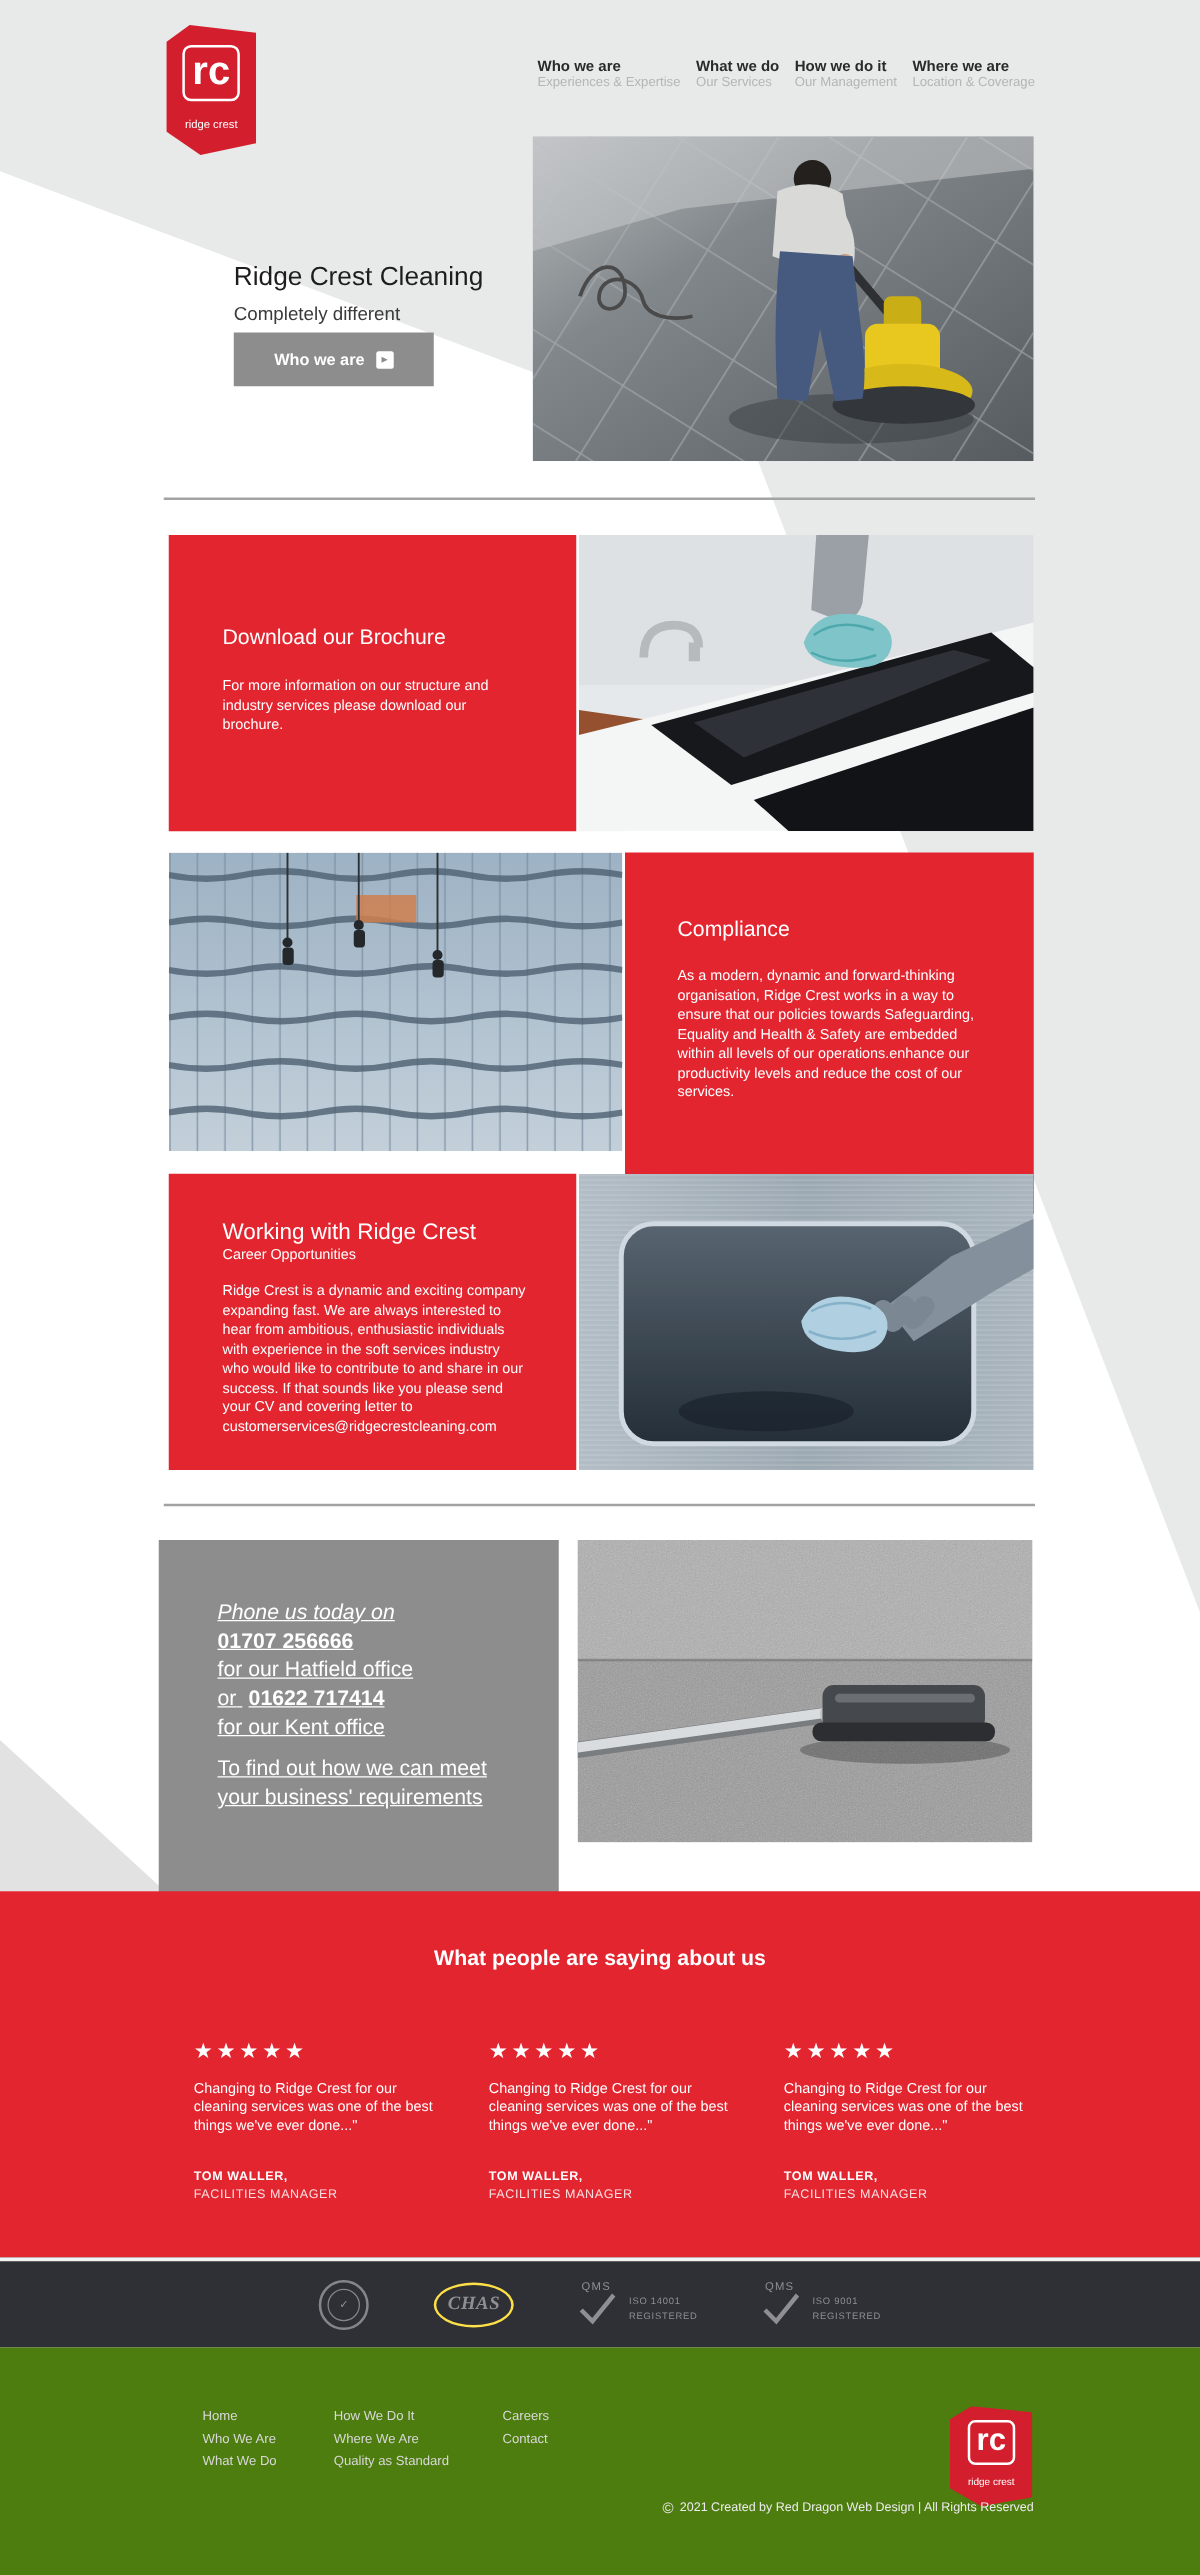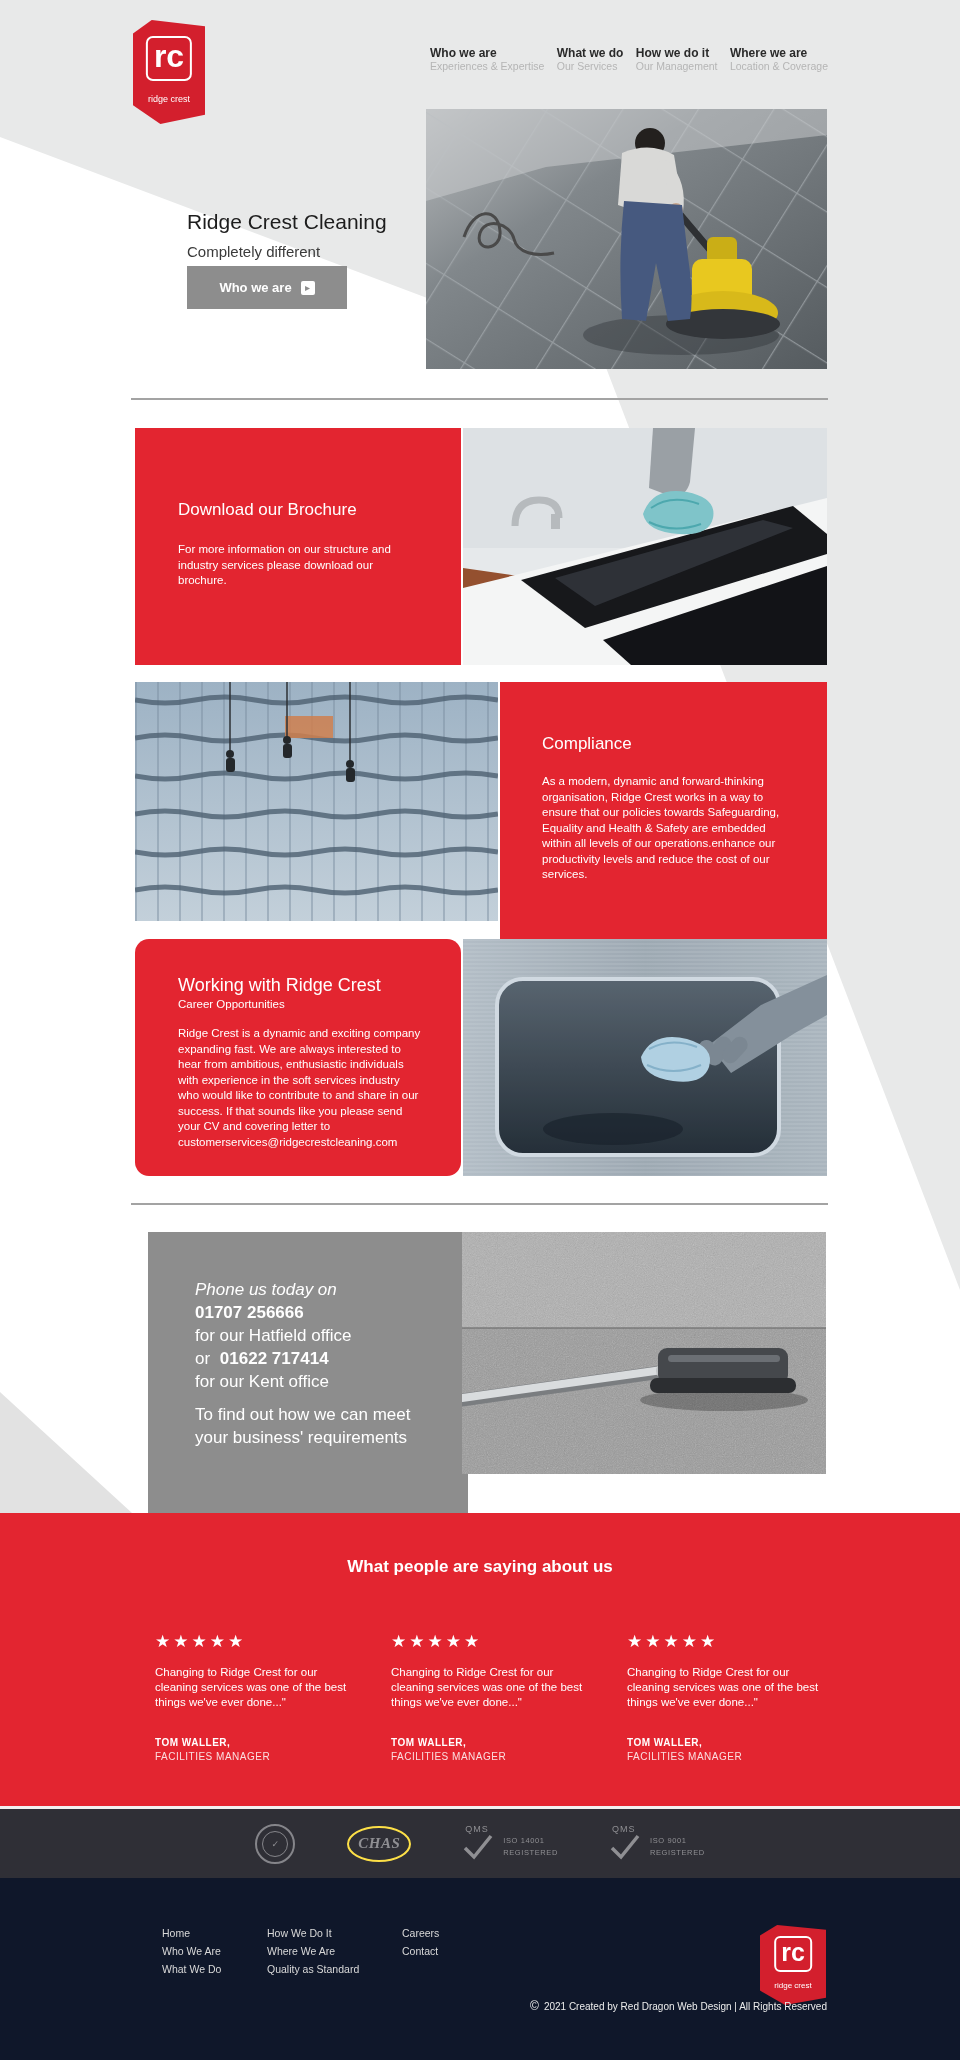--- a/index.html
+++ b/index.html
@@ -59,21 +59,21 @@
           border-top:3px solid #f2f2f2;display:flex;align-items:center;justify-content:center;gap:52px;color:#8f8f93;}
   .seal-outer{width:36px;height:36px;border:2px solid #85858a;border-radius:50%;display:flex;align-items:center;justify-content:center;}
   .seal-inner{width:24px;height:24px;border:1px solid #85858a;border-radius:50%;display:flex;align-items:center;justify-content:center;font-size:9px;}
   .chas-wrap{width:60px;height:32px;border:2px solid #fde047;border-radius:50%;display:flex;align-items:center;justify-content:center;font-family:Liberation Serif, serif;}
   .chas-text{font-size:15px;font-weight:bold;font-style:italic;letter-spacing:.5px;}
   .cert-qms{position:relative;display:flex;align-items:center;padding-top:6px;}
   .qms-label{position:absolute;top:-4px;left:2px;font-size:9px;letter-spacing:1px;}
   .iso-lines{display:flex;flex-direction:column;margin-left:10px;gap:3px;}
   .iso-lines span{font-size:7.5px;letter-spacing:.6px;}
   
-  .footer{position:absolute;left:0;top:1878px;width:960px;height:182px;background:#0f172a;}
+  .footer{position:absolute;left:0;top:1878px;width:960px;height:182px;background:#4d7c0f;}
   .f-col{position:absolute;top:50px;display:flex;flex-direction:column;gap:7px;}
   .f-col .flink{font-size:10.5px;color:#d8d8d8;cursor:pointer;line-height:11px;}
   .f-logo{position:absolute;left:760px;top:47px;width:66px;height:80px;}
   .f-logo .flag{position:absolute;inset:0;background:#d31f2d;clip-path:polygon(26% 0,100% 6%,100% 91%,38% 100%,0 82%,0 13%);}
   .f-logo .rc{position:absolute;left:50%;transform:translateX(-50%);top:11px;color:#fff;font-weight:bold;
           font-size:25px;line-height:1;border:2px solid #fff;border-radius:6px;padding:2px 5px 5px;}
   .f-logo .lname{position:absolute;left:0;right:0;top:56px;text-align:center;color:#fff;font-size:8px;white-space:nowrap;}
   .f-copy{position:absolute;right:133px;top:121px;font-size:10px;color:#ececec;display:flex;align-items:center;gap:5px;}
   .f-copy .cico{font-size:12px;}
 </style>
@@ -202,21 +202,21 @@
         <circle cx="215" cy="82" r="4"></circle>
           <rect x="211" y="86" width="9" height="14" rx="3"></rect>
       </g>
     </svg>
   </div>
   <div class="panel" style="left:500px;top:682px;width:327px;height:289px;padding:52px 40px 0 42px;">
     <h2>Compliance</h2>
     <p style="margin-top:20px;">As a modern, dynamic and forward-thinking organisation, Ridge Crest works in a way to ensure that our policies towards Safeguarding, Equality and Health &amp; Safety are embedded within all levels of our operations.enhance our productivity levels and reduce the cost of our services.</p>
   </div>
 
-  <div class="panel" style="left:135px;top:939px;width:326px;height:237px;padding:36px 38px 0 43px;border-radius:14px;">
+  <div class="panel" style="left:135px;top:939px;width:326px;height:237px;padding:36px 38px 0 43px;">
     <h2 class="big">Working with Ridge Crest</h2>
     <div class="psub">Career Opportunities</div>
     <p style="margin-top:16px;">Ridge Crest is a dynamic and exciting company expanding fast. We are always interested to hear from ambitious, enthusiastic individuals with experience in the soft services industry who would like to contribute to and share in our success. If that sounds like you please send your CV and covering letter to customerservices@ridgecrestcleaning.com</p>
   </div>
   <div class="photo" style="left:463px;top:939px;width:364px;height:237px;">
     <svg width="364" height="237" viewBox="0 0 364 237">
       <defs>
         <linearGradient id="steel" x1="0" y1="0" x2="1" y2="0">
           <stop offset="0" stop-color="#c2c7cb"></stop>
             <stop offset="0.5" stop-color="#aab0b5"></stop>
@@ -241,21 +241,21 @@
         <rect x="264" y="96" width="16" height="30" rx="8" transform="rotate(42 272 111)"></rect>
       </g>
       <path d="M178,118 q12,-26 46,-18 q28,8 22,28 q-6,18 -36,14 q-30,-4 -32,-24 z" fill="#bfdcea"></path>
       <path d="M186,110 q22,-12 48,-2 M184,126 q26,12 54,0" stroke="#8fb9cf" stroke-width="2" fill="none"></path>
       <rect width="364" height="237" fill="#2e6da0" opacity="0.10"></rect>
     </svg>
   </div>
 
   <div class="divider" style="top:1203px;"></div>
 
-  <div class="gray-panel" style="left:148px;top:1232px;width:320px;height:292px;">
+  <div class="gray-panel" style="left:127px;top:1232px;width:320px;height:292px;text-decoration:underline;">
     <div class="it">Phone us today on</div>
     <div class="bd">01707 256666</div>
     <div>for our Hatfield office</div>
     <div>
       <span>or</span>
       <span class="bd" style="margin-left:5px;">01622 717414</span>
     </div>
     <div>for our Kent office</div>
     <div class="gap"></div>
     <div>To find out how we can meet</div>

